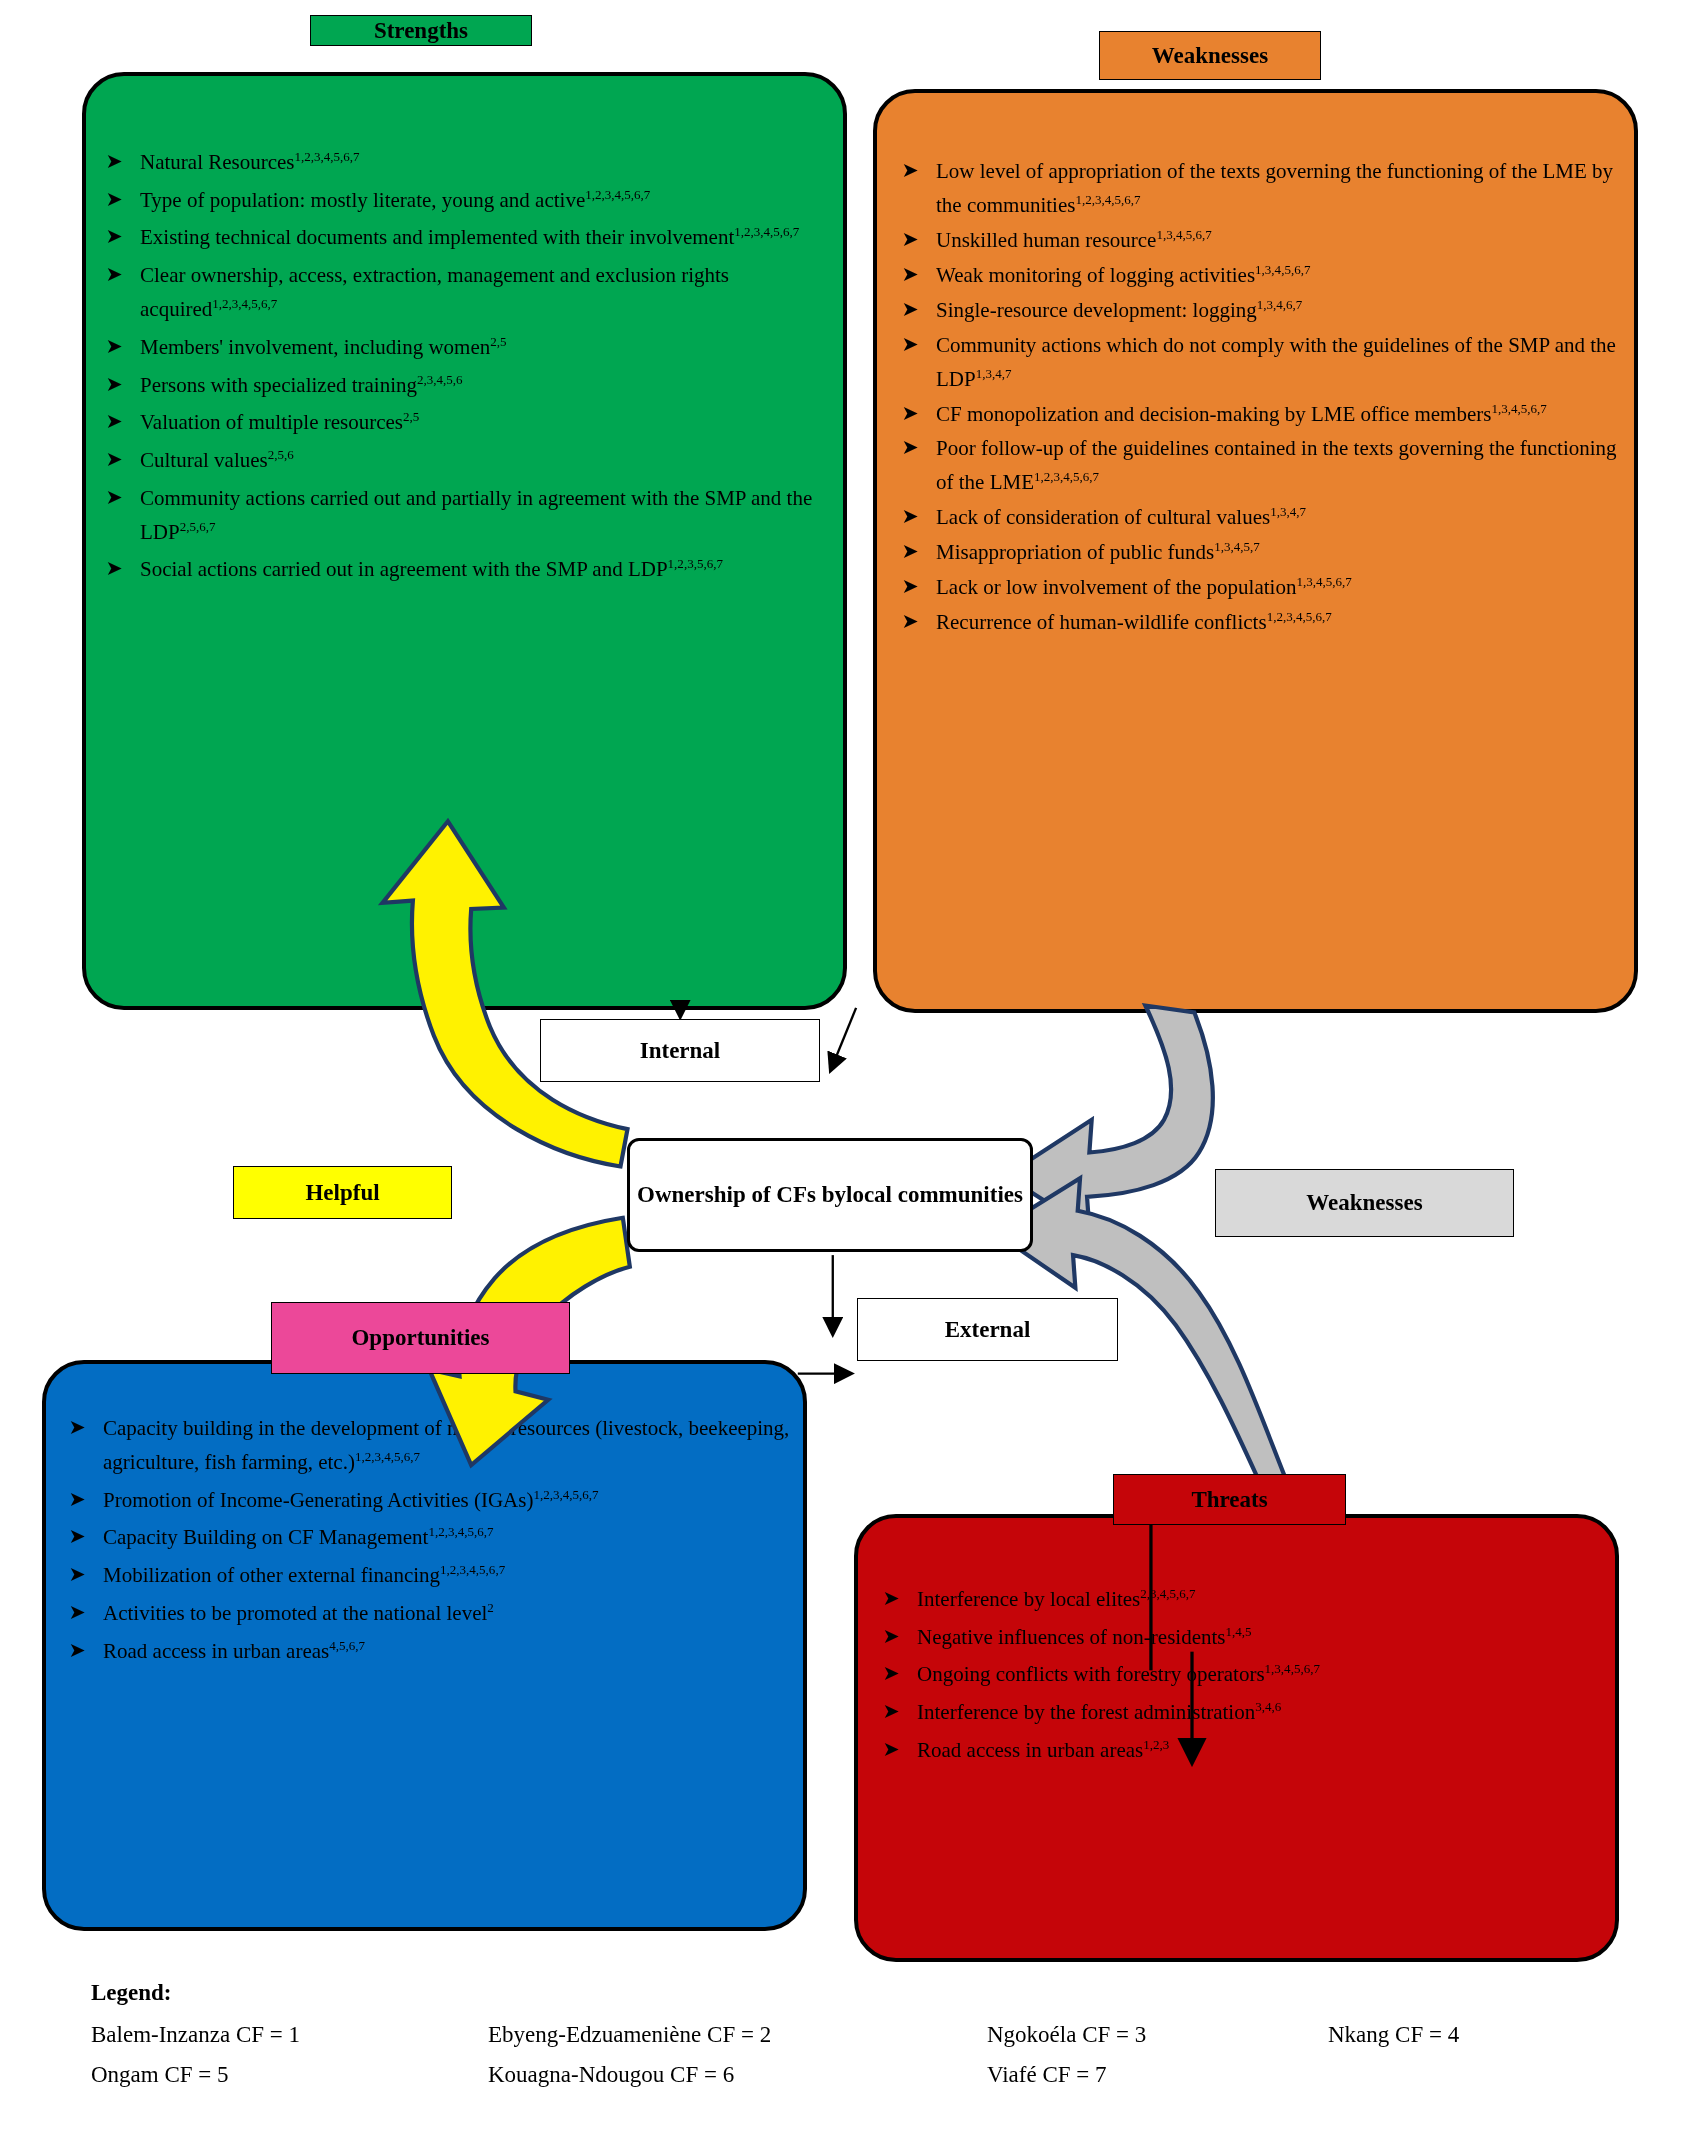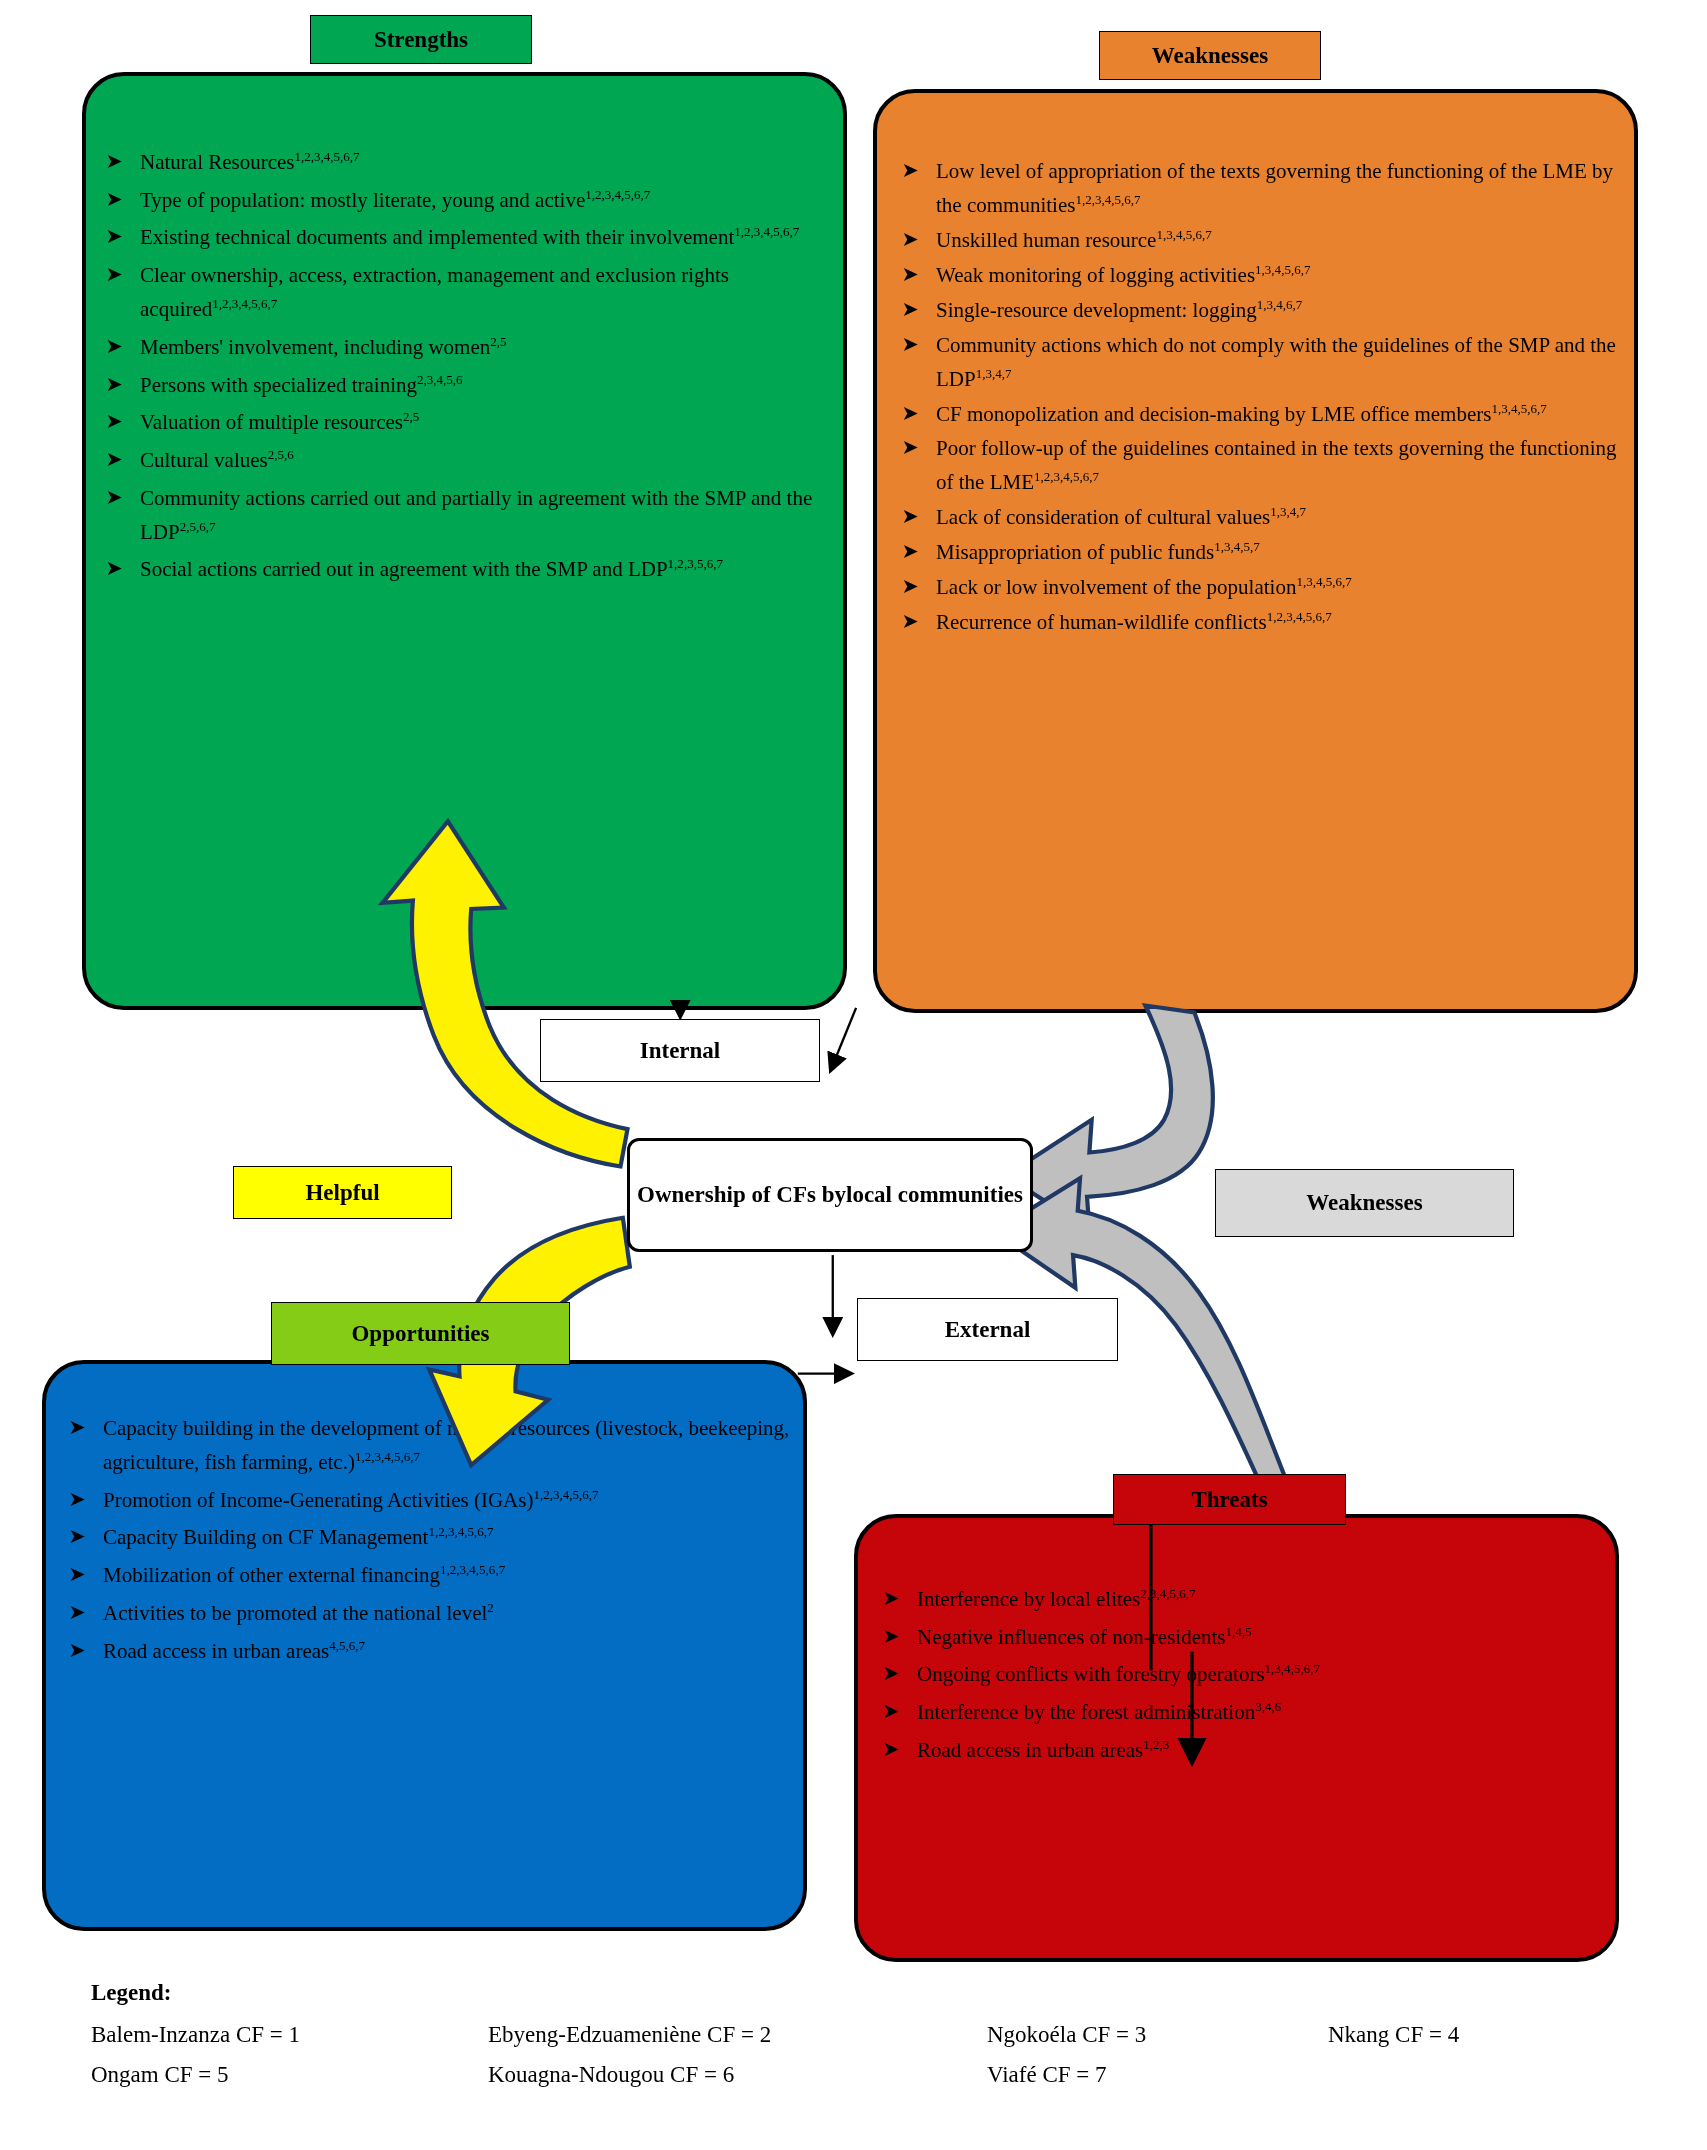--- a/index.html
+++ b/index.html
@@ -54,29 +54,29 @@
     align-items:center;
     justify-content:center;
     font-weight:bold;
     font-size:23px;
     color:#000;
     z-index:6;
   }
 
   
   #strengths-panel   { left:82px;  top:72px;  width:765px; height:938px; background:#00A651; }
-  #strengths-tab     { left:310px;  top:15px;   width:222px;  height:49px; background:#00A651; }
+  #strengths-tab     { left:310px;  top:15px;   width:222px;  height:31px; background:#00A651; }
   #strengths-body    { left:100px;  top:145px;  width:728px; height:840px; }
 
   #weaknesses-panel  { left:873px; top:89px;  width:765px; height:924px; background:#E8822F; }
   #weaknesses-tab    { left:1099px; top:31px;   width:222px;  height:49px; background:#E8822F; }
   #weaknesses-body   { left:896px; top:154px;  width:728px; height:835px; }
 
   #opportunities-panel { left:42px;  top:1360px; width:765px; height:571px; background:#036DC3; }
-  #opportunities-tab   { left:271px; top:1302px; width:299px;  height:63px; background:#84cc16; }
+  #opportunities-tab   { left:271px; top:1302px; width:299px;  height:72px; background:#ec4899; }
   #opportunities-body  { left:63px; top:1411px; width:728px; height:504px; }
 
   #threats-panel { left:854px; top:1514px; width:765px; height:448px; background:#C50509; }
   #threats-tab   { left:1113px; top:1474px; width:233px;  height:51px; background:#C50509; }
   #threats-body  { left:877px; top:1582px; width:728px; height:369px; }
 
   
   .box {
     position:absolute;
     border:1.4px solid #000;

